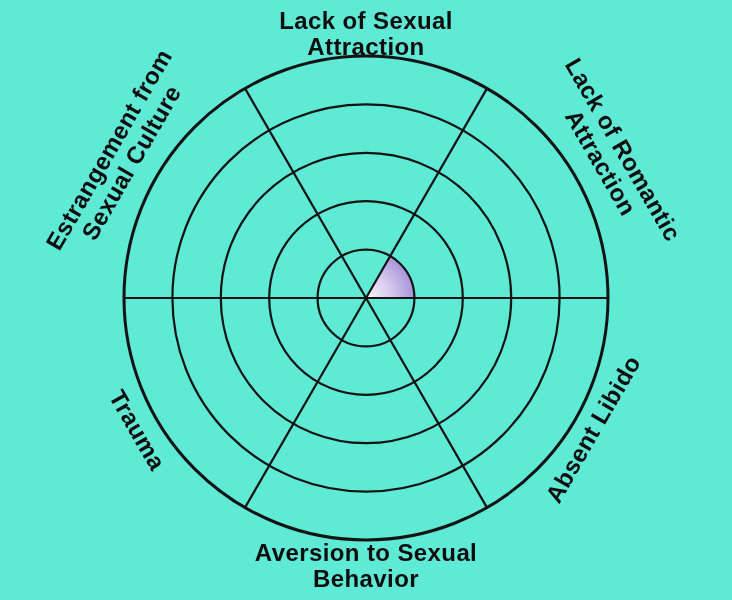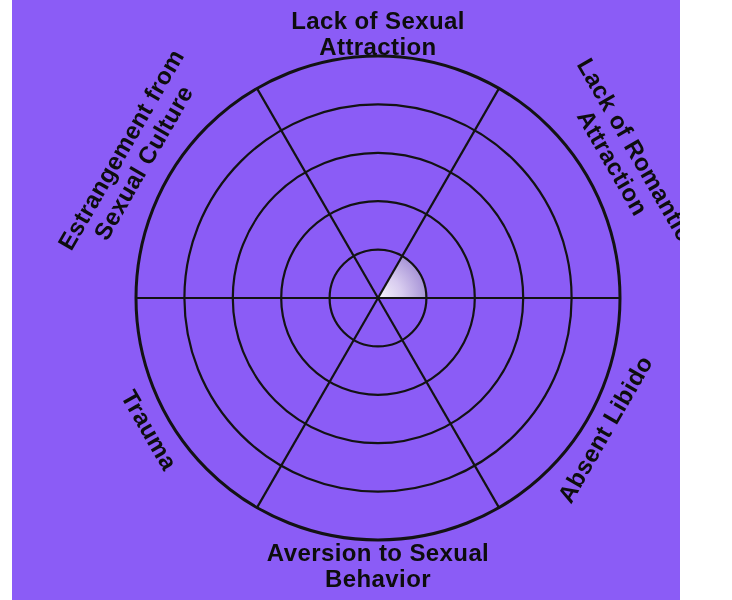--- a/index.html
+++ b/index.html
@@ -2,25 +2,24 @@
 <html><head>
 <meta charset="utf-8">
 <style>
   html, body {
     margin: 0;
     padding: 0;
     background: #ffffff;
   }
   .figure-wrap {
     position: relative;
-    width: 668px;
+    width: 732px;
     height: 600px;
-    background: #8b5cf6;
+    background: #5eead4;
     overflow: hidden;
-    margin-left: 12px;
   }
   svg.polar-chart {
     display: block;
     width: 732px;
     height: 600px;
   }
   .cat-label {
     font-family: "Liberation Sans", sans-serif;
     font-weight: bold;
     font-size: 24px;

